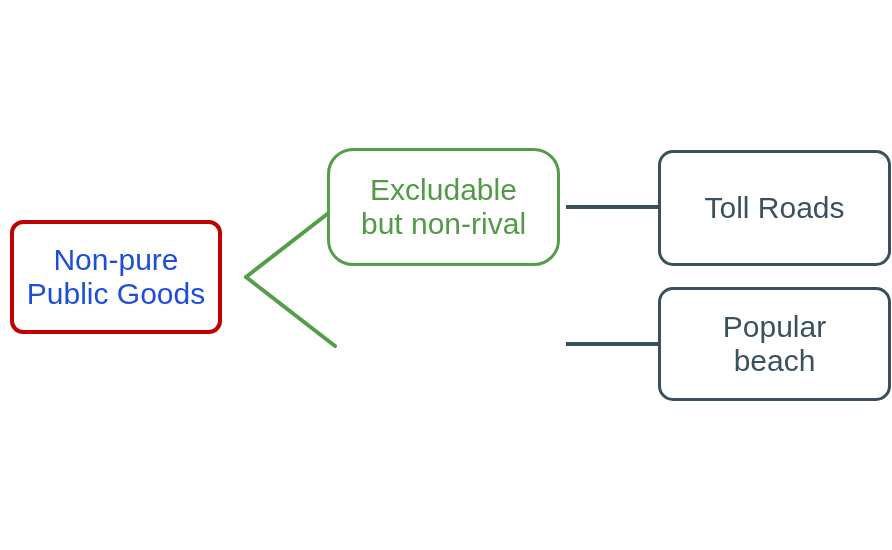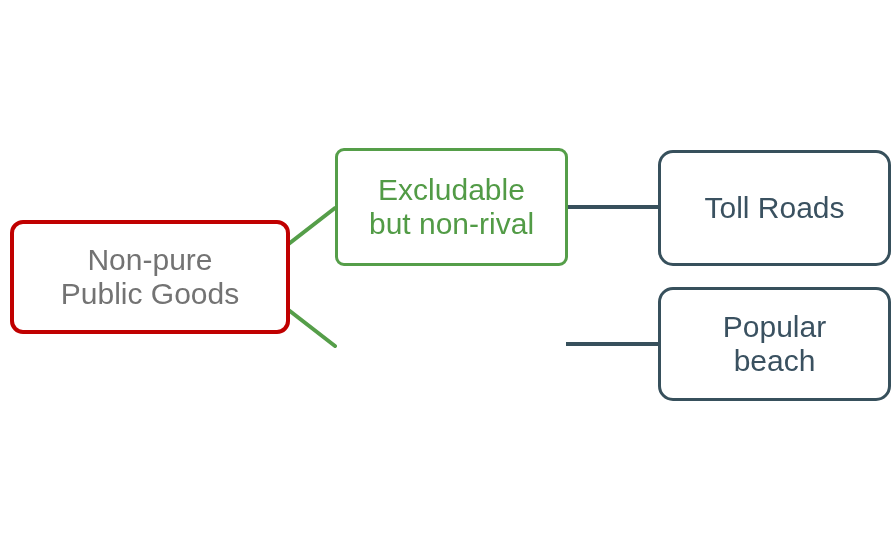--- a/index.html
+++ b/index.html
@@ -39,34 +39,34 @@
   .node .node-label {
     display: block;
     white-space: pre-line;
     padding: 0 6px;
   }
 
   
   .node--root {
     left: 10px;
     top: 220px;
-    width: 280px;
+    width: 212px;
     height: 114px;
     border: 4px solid #C00000;
     border-radius: 13px;
-    color: #737373;
+    color: #1d4ed8;
     font-size: 30px;
   }
 
   
   .node--category {
-    left: 335px;
+    left: 327px;
     width: 233px;
     border: 3.5px solid #559E49;
-    border-radius: 9px;
+    border-radius: 26px;
     color: #529B46;
     font-size: 30px;
   }
   .node--category-top {
     top: 148px;
     height: 118px;
   }
   .node--category-bottom {
     top: 292px;
     height: 110px;

